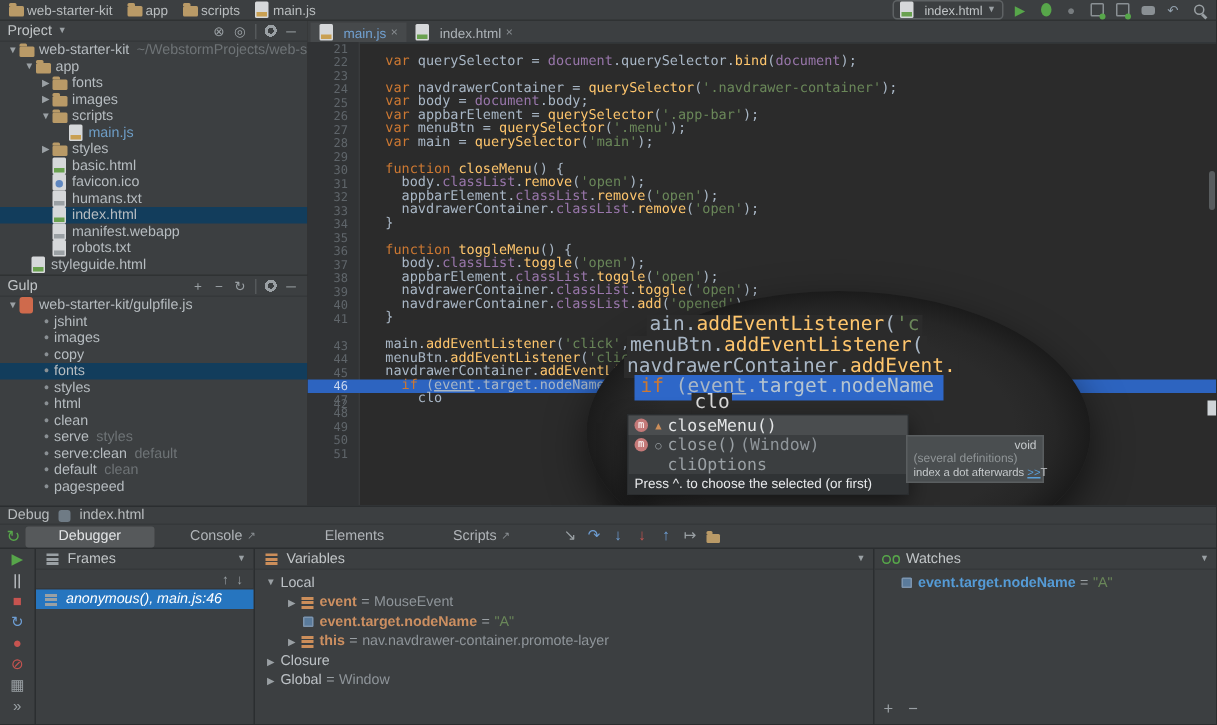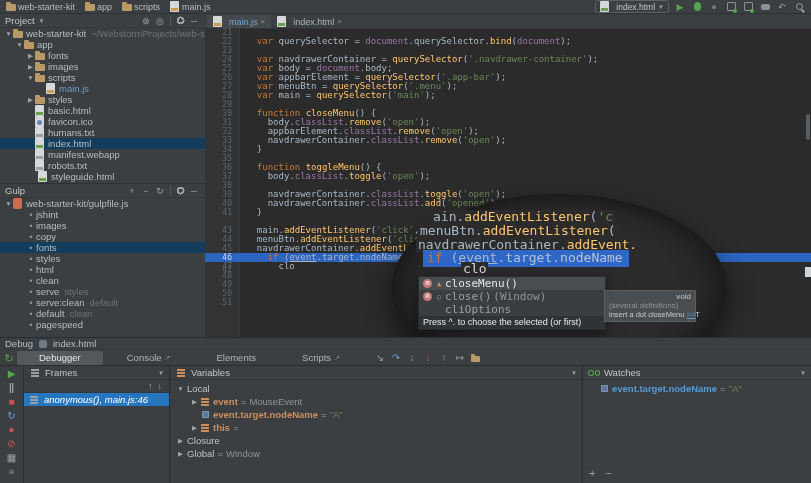--- a/index.html
+++ b/index.html
@@ -243,21 +243,21 @@
         <div class="trow" style="padding-left: 26px;">
           <span class="arrow"></span>
           <span class="tic txt page"></span>
           <span>manifest.webapp</span>
         </div>
         <div class="trow" style="padding-left: 26px;">
           <span class="arrow"></span>
           <span class="tic txt page"></span>
           <span>robots.txt</span>
         </div>
-        <div class="trow" style="padding-left: 29px;">
+        <div class="trow" style="padding-left: 12px;">
           <span class="arrow"></span>
           <span class="tic html page"></span>
           <span>styleguide.html</span>
         </div>
       </div>
   </div>
 
   <div id="gulp" class="abs">
     <div class="phead">
       <span>Gulp</span>
@@ -353,21 +353,21 @@
           <div class="cl" style="top: 63px;"><span class="num">28</span><span class="ct"><span class="tk-t">  </span><span class="tk-k">var</span><span class="tk-t"> main = </span><span class="tk-f">querySelector</span><span class="tk-t">(</span><span class="tk-s">'main'</span><span class="tk-t">);</span></span></div>
           <div class="cl" style="top: 72px;"><span class="num">29</span><span class="ct"></span></div>
           <div class="cl" style="top: 81px;"><span class="num">30</span><span class="ct"><span class="tk-t">  </span><span class="tk-k">function</span><span class="tk-t"> </span><span class="tk-f">closeMenu</span><span class="tk-t">() {</span></span></div>
           <div class="cl" style="top: 90px;"><span class="num">31</span><span class="ct"><span class="tk-t">    body.</span><span class="tk-p">classList</span><span class="tk-t">.</span><span class="tk-f">remove</span><span class="tk-t">(</span><span class="tk-s">'open'</span><span class="tk-t">);</span></span></div>
           <div class="cl" style="top: 99px;"><span class="num">32</span><span class="ct"><span class="tk-t">    appbarElement.</span><span class="tk-p">classList</span><span class="tk-t">.</span><span class="tk-f">remove</span><span class="tk-t">(</span><span class="tk-s">'open'</span><span class="tk-t">);</span></span></div>
           <div class="cl" style="top: 108px;"><span class="num">33</span><span class="ct"><span class="tk-t">    navdrawerContainer.</span><span class="tk-p">classList</span><span class="tk-t">.</span><span class="tk-f">remove</span><span class="tk-t">(</span><span class="tk-s">'open'</span><span class="tk-t">);</span></span></div>
           <div class="cl" style="top: 117px;"><span class="num">34</span><span class="ct"><span class="tk-t">  }</span></span></div>
           <div class="cl" style="top: 126px;"><span class="num">35</span><span class="ct"></span></div>
           <div class="cl" style="top: 135px;"><span class="num">36</span><span class="ct"><span class="tk-t">  </span><span class="tk-k">function</span><span class="tk-t"> </span><span class="tk-f">toggleMenu</span><span class="tk-t">() {</span></span></div>
           <div class="cl" style="top: 144px;"><span class="num">37</span><span class="ct"><span class="tk-t">    body.</span><span class="tk-p">classList</span><span class="tk-t">.</span><span class="tk-f">toggle</span><span class="tk-t">(</span><span class="tk-s">'open'</span><span class="tk-t">);</span></span></div>
-          <div class="cl" style="top: 153px;"><span class="num">38</span></div>
+          <div class="cl" style="top: 153px;"><span class="num">38</span><span class="ct"><span class="tk-t">    appbarElement.</span><span class="tk-p">classList</span><span class="tk-t">.</span><span class="tk-f">toggle</span><span class="tk-t">(</span><span class="tk-s">'open'</span><span class="tk-t">);</span></span></div>
           <div class="cl" style="top: 162px;"><span class="num">39</span><span class="ct"><span class="tk-t">    navdrawerContainer.</span><span class="tk-p">classList</span><span class="tk-t">.</span><span class="tk-f">toggle</span><span class="tk-t">(</span><span class="tk-s">'open'</span><span class="tk-t">);</span></span></div>
           <div class="cl" style="top: 171px;"><span class="num">40</span><span class="ct"><span class="tk-t">    navdrawerContainer.</span><span class="tk-p">classList</span><span class="tk-t">.</span><span class="tk-f">add</span><span class="tk-t">(</span><span class="tk-s">'opened'</span><span class="tk-t">);</span></span></div>
           <div class="cl" style="top: 180px;"><span class="num">41</span><span class="ct"><span class="tk-t">  }</span></span></div>
           <div class="cl" style="top: 189px; margin-top: 48px;"><span class="num">42</span><span class="ct"></span></div>
           <div class="cl" style="top: 198px;"><span class="num">43</span><span class="ct"><span class="tk-t">  main.</span><span class="tk-f">addEventListener</span><span class="tk-t">(</span><span class="tk-s">'click'</span><span class="tk-t">, closeMenu);</span></span></div>
           <div class="cl" style="top: 207px;"><span class="num">44</span><span class="ct"><span class="tk-t">  menuBtn.</span><span class="tk-f">addEventListener</span><span class="tk-t">(</span><span class="tk-s">'click'</span><span class="tk-t">, toggleMenu);</span></span></div>
           <div class="cl" style="top: 216px;"><span class="num">45</span><span class="ct"><span class="tk-t">  navdrawerContainer.</span><span class="tk-f">addEventListener</span><span class="tk-t">(</span><span class="tk-s">'click'</span><span class="tk-t">, </span><span class="tk-k">function</span><span class="tk-t"> (</span><span class="tk-u">event</span><span class="tk-t">) {</span></span></div>
           <div class="cl exec" style="top: 225px;"><span class="num">46</span><span class="ct"><span class="tk-t">    </span><span class="tk-k">if</span><span class="tk-t"> (</span><span class="tk-u">event</span><span class="tk-t">.target.nodeName === </span><span class="tk-s">'LI'</span><span class="tk-t">) {</span></span></div>
           <div class="cl" style="top: 234px;"><span class="num">47</span><span class="ct"><span class="tk-t">      clo</span></span></div>
           <div class="cl" style="top: 243px;"><span class="num">48</span><span class="ct"></span></div>
@@ -400,21 +400,21 @@
               <span style="width: 11px;"></span>
               <span class="mod"></span>
               <span class="plabel">cliOptions</span>
             </div>
           </div>
         <div id="phint">Press ^. to choose the selected (or first)</div>
       </div>
       <div id="infobox">
         <div id="ib-type">void</div>
         <div id="ib-note">(several definitions)</div>
-        <div id="ib-hint"><span>insert a dot closeMenu </span><span class="lnk">&gt;&gt;</span><span>T</span></div>
+        <div id="ib-hint"><span>index a dot afterwards </span><span class="lnk">&gt;&gt;</span><span>T</span></div>
       </div>
       <div id="scrollthumb"></div>
       <div id="execmark"></div>
     </div>
   </div>
 
   <div id="dbg-header" class="abs">
     <span>Debug</span>
     <span class="ic cfg"></span>
     <span>index.html</span>
@@ -502,20 +502,21 @@
             <span class="ic watchic"></span>
             <span class="vname">event.target.nodeName</span>
             <span class="veq">=</span>
             <span class="vval string">"A"</span>
           </div>
           <div class="vrow" style="padding-left: 20px;">
             <span class="arrow">▶</span>
             <span class="ic stack"></span>
             <span class="vname">this</span>
             <span class="veq">=</span>
+            <span class="vval">nav.navdrawer-container.promote-layer</span>
           </div>
           <div class="vrow" style="padding-left: 6px;">
             <span class="arrow">▶</span>
             <span class="vname plain">Closure</span>
           </div>
           <div class="vrow" style="padding-left: 6px;">
             <span class="arrow">▶</span>
             <span class="vname plain">Global</span>
             <span class="veq">=</span>
             <span class="vval">Window</span>

